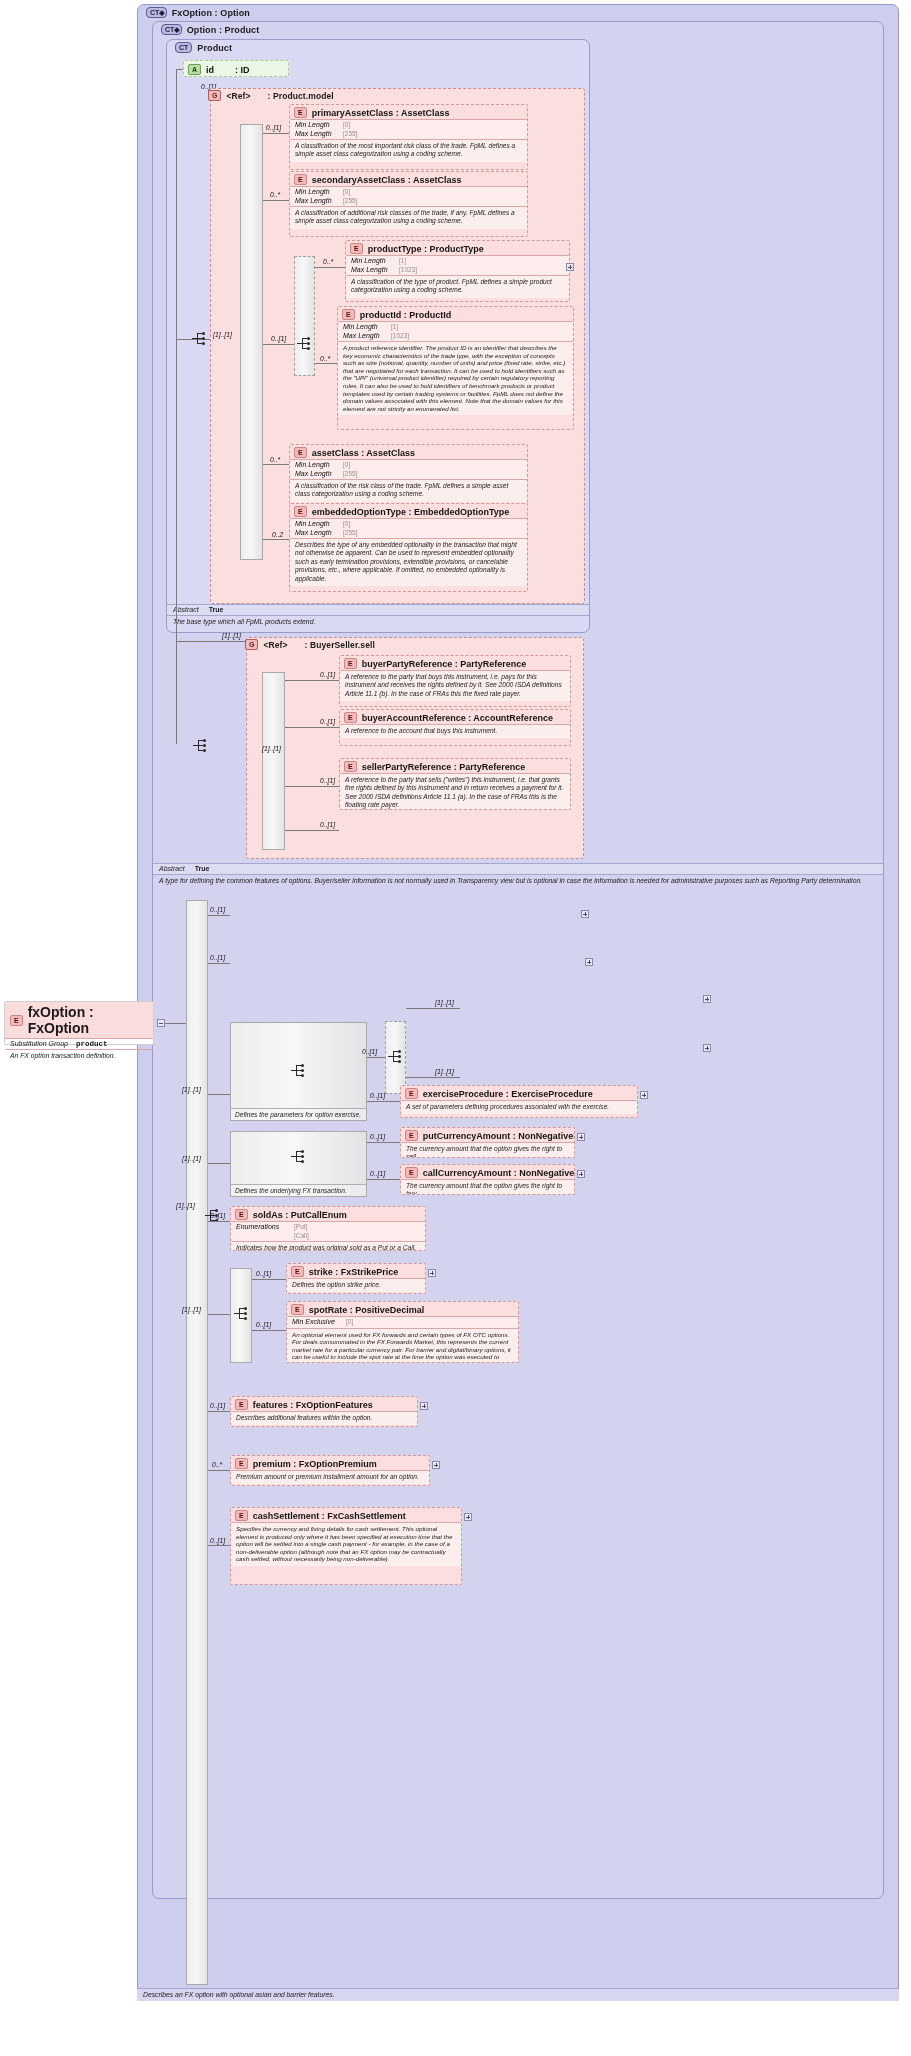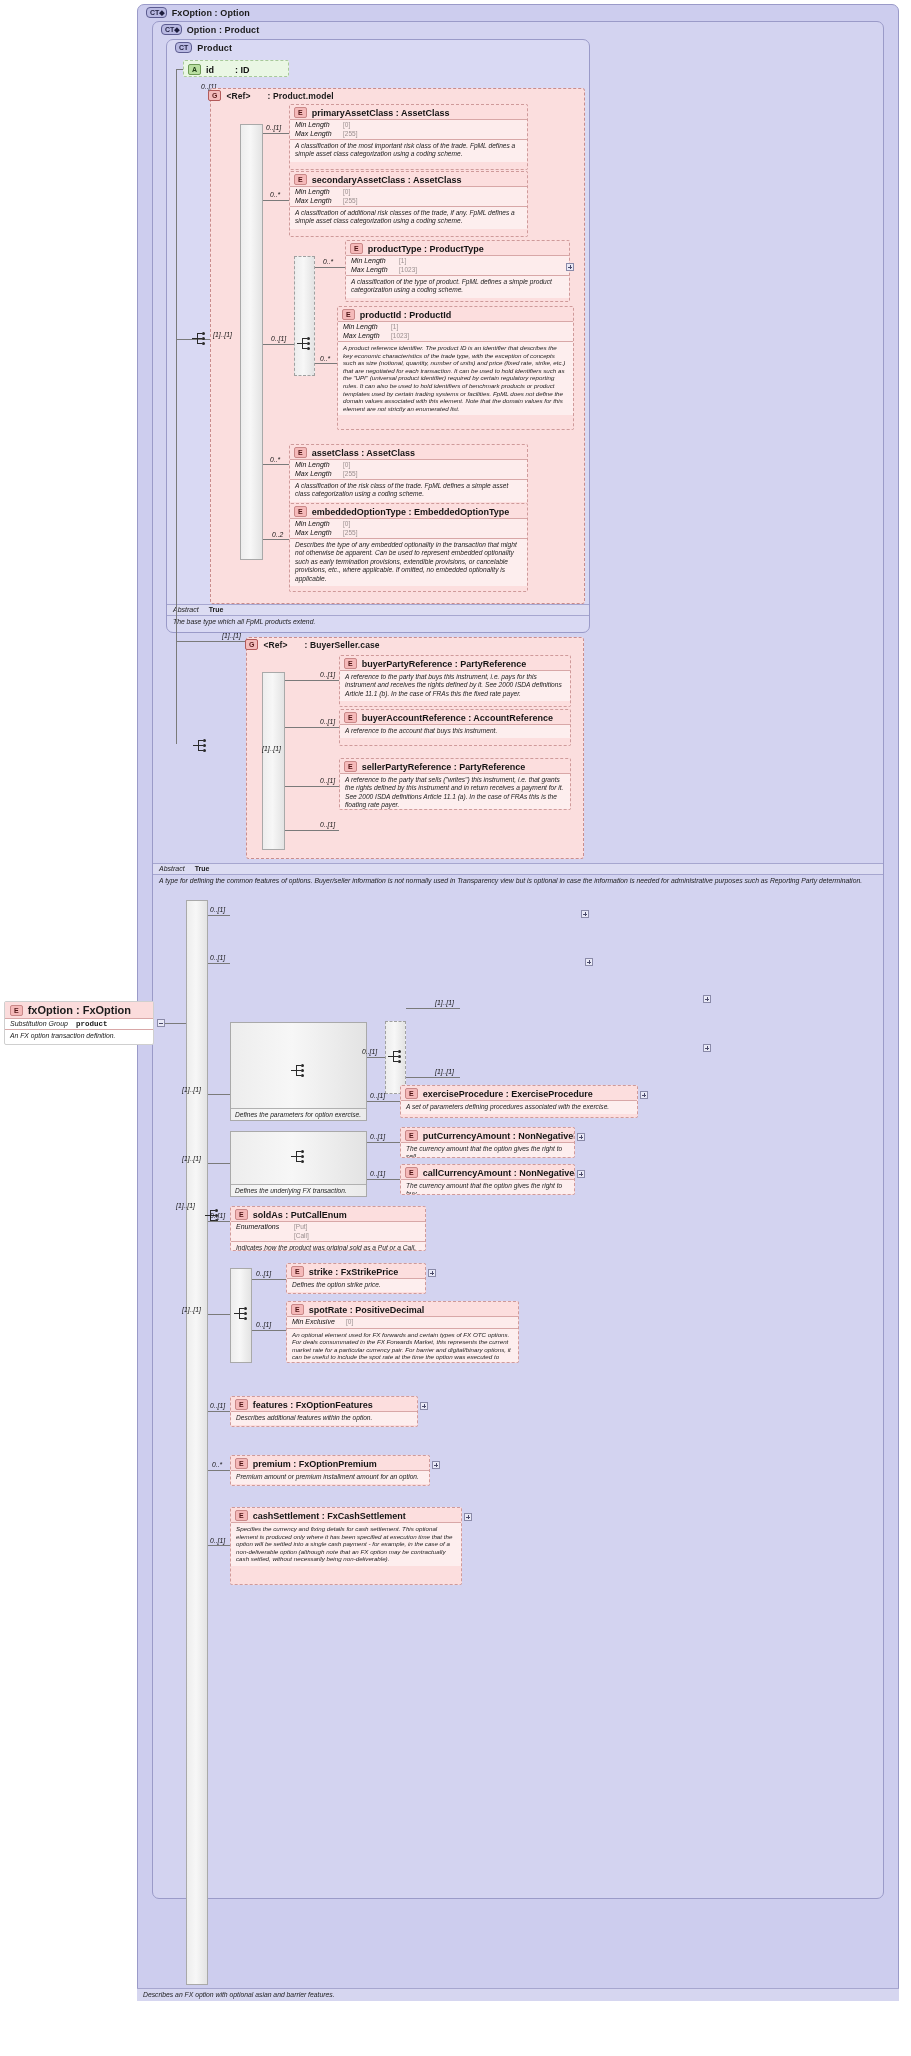--- a/index.html
+++ b/index.html
@@ -277,21 +277,21 @@
   <div class="docrow" style="left:167px;top:617px;width:422px;">The base type which all FpML products extend.</div>
 
   <div class="ln v" style="left:176px;top:339px;height:405px;"></div>
   <div class="ln h" style="left:176px;top:641px;width:70px;"></div>
   <div class="card" style="left:222px;top:632px;">[1]..[1]</div>
 
   <div class="grp-box rt" style="left:246px;top:637px;width:338px;height:222px;"></div>
   <div class="chip" style="left:245px;top:639px;">
     <span class="badge g">G</span>
     <span class="ttl sm">&lt;Ref&gt;</span>
-    <span class="ttl sm" style="margin-left:12px;">: BuyerSeller.case</span>
+    <span class="ttl sm" style="margin-left:12px;">: BuyerSeller.sell</span>
   </div>
 
   <div class="seqbox" style="left:262px;top:672px;width:23px;height:178px;"></div>
   <div class="card" style="left:262px;top:745px;">[1]..[1]</div>
 
   <div class="glyph" style="left:193px;top:739px;">
     <i style="left:0;top:6px;width:5px;height:1px;"></i>
     <i style="left:5px;top:1px;width:1px;height:11px;"></i>
     <i style="left:6px;top:1px;width:4px;height:1px;"></i>
     <i style="left:6px;top:6px;width:4px;height:1px;"></i>
@@ -336,21 +336,21 @@
 
   <div class="absrow" style="left:153px;top:863px;width:730px;height:12px;">
     <span class="k">Abstract</span>
     <span class="v">True</span>
   </div>
   <div class="docrow" style="left:153px;top:876px;width:730px;">A type for defining the common features of options. Buyer/seller information is not normally used in Transparency view but is optional in case the information is needed for administrative purposes such as Reporting Party determination.</div>
 
   <div class="root" style="left:4px;top:1001px;width:150px;height:44px;">
     <div class="hd" style="display:flex;align-items:center;gap:5px;padding:2px 5px;">
       <span class="badge e">E</span>
-      <span class="nm" style="font-size:11px;font-weight:bold;">fxOption : FxOption</span>
+      <span class="nm" style="font-size:14px;font-weight:bold;">fxOption : FxOption</span>
     </div>
     <div class="sg">
       <span class="k">Substitution Group</span>
       <span class="v">product</span>
     </div>
     <div class="doc">An FX option transaction definition.</div>
   </div>
   <div class="minus" style="left:157px;top:1019px;"></div>
   <div class="ln h" style="left:165px;top:1023px;width:25px;"></div>
 

